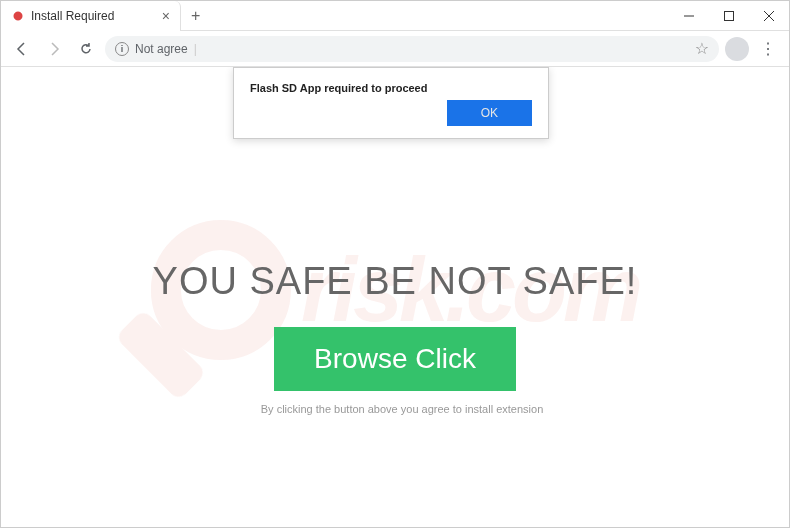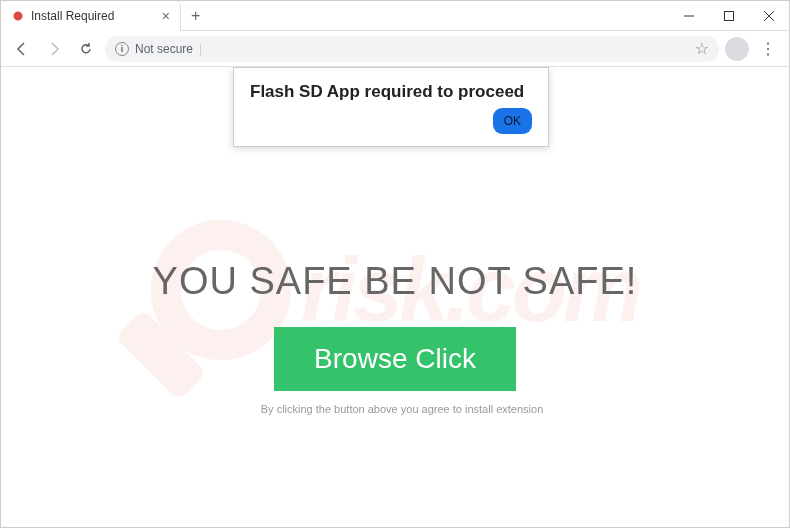--- a/index.html
+++ b/index.html
@@ -207,39 +207,39 @@
       position: absolute;
       top: 0;
       left: 232px;
       width: 316px;
       background: #fff;
       border: 1px solid #ccc;
       box-shadow: 0 2px 8px rgba(0,0,0,0.15);
       padding: 14px 16px 12px;
     }
     .popup-title {
-      font-size: 17px;
+      font-size: 11px;
       font-weight: bold;
       color: #222;
       margin-bottom: 6px;
     }
     .popup-body {
       font-size: 11px;
       color: #888;
       line-height: 1.4;
       margin-bottom: 24px;
     }
     .popup-ok {
       float: right;
       background: #1a73e8;
-      color: #0f172a;
+      color: #e5e5e5;
       border: none;
-      padding: 6px 11px;
+      padding: 6px 34px;
       font-size: 12px;
-      border-radius: 9px;
+      border-radius: 0;
       cursor: pointer;
     }
     .popup::after { content: ""; display: block; clear: both; }
   </style>
 </head>
 <body>
 
 <div class="window">
   <div class="titlebar">
     <div class="tab">
@@ -279,21 +279,21 @@
           <path d="M6 2 L12 8 L6 14" fill="none" stroke="#bbb" stroke-width="1.5"></path>
         </svg>
     </div>
     <div class="nav-btn">
       <svg width="16" height="16">
           <path d="M12 8 A4 4 0 1 1 11 5 M11 2 L11 5 L8 5" fill="none" stroke="#5f6368" stroke-width="1.5"></path>
         </svg>
     </div>
     <div class="addrbar">
       <span class="info-icon">i</span>
-      <span>Not secure</span>
+      <span>Not agree</span>
       <span class="addr-sep">|</span>
       <span class="star-icon">☆</span>
     </div>
     <div class="avatar"></div>
     <div class="menu-dots">⋮</div>
   </div>
 
   <div class="content">
     <div class="watermark">
       <div class="wm-glass"></div>

